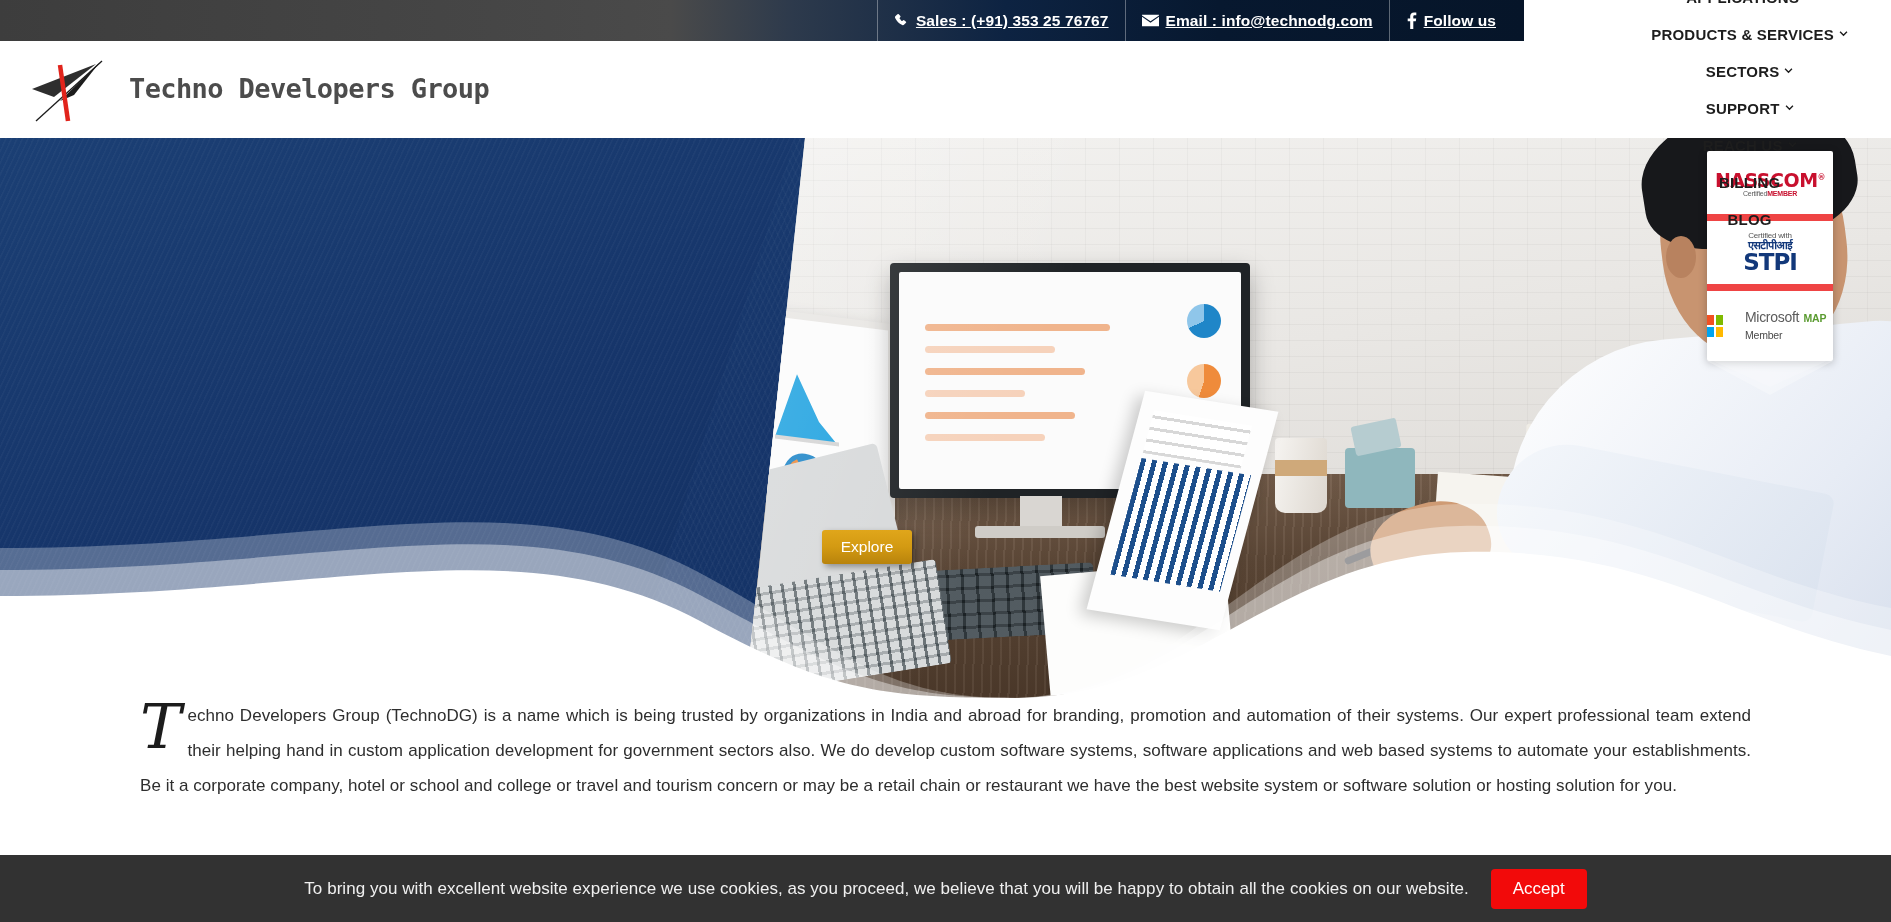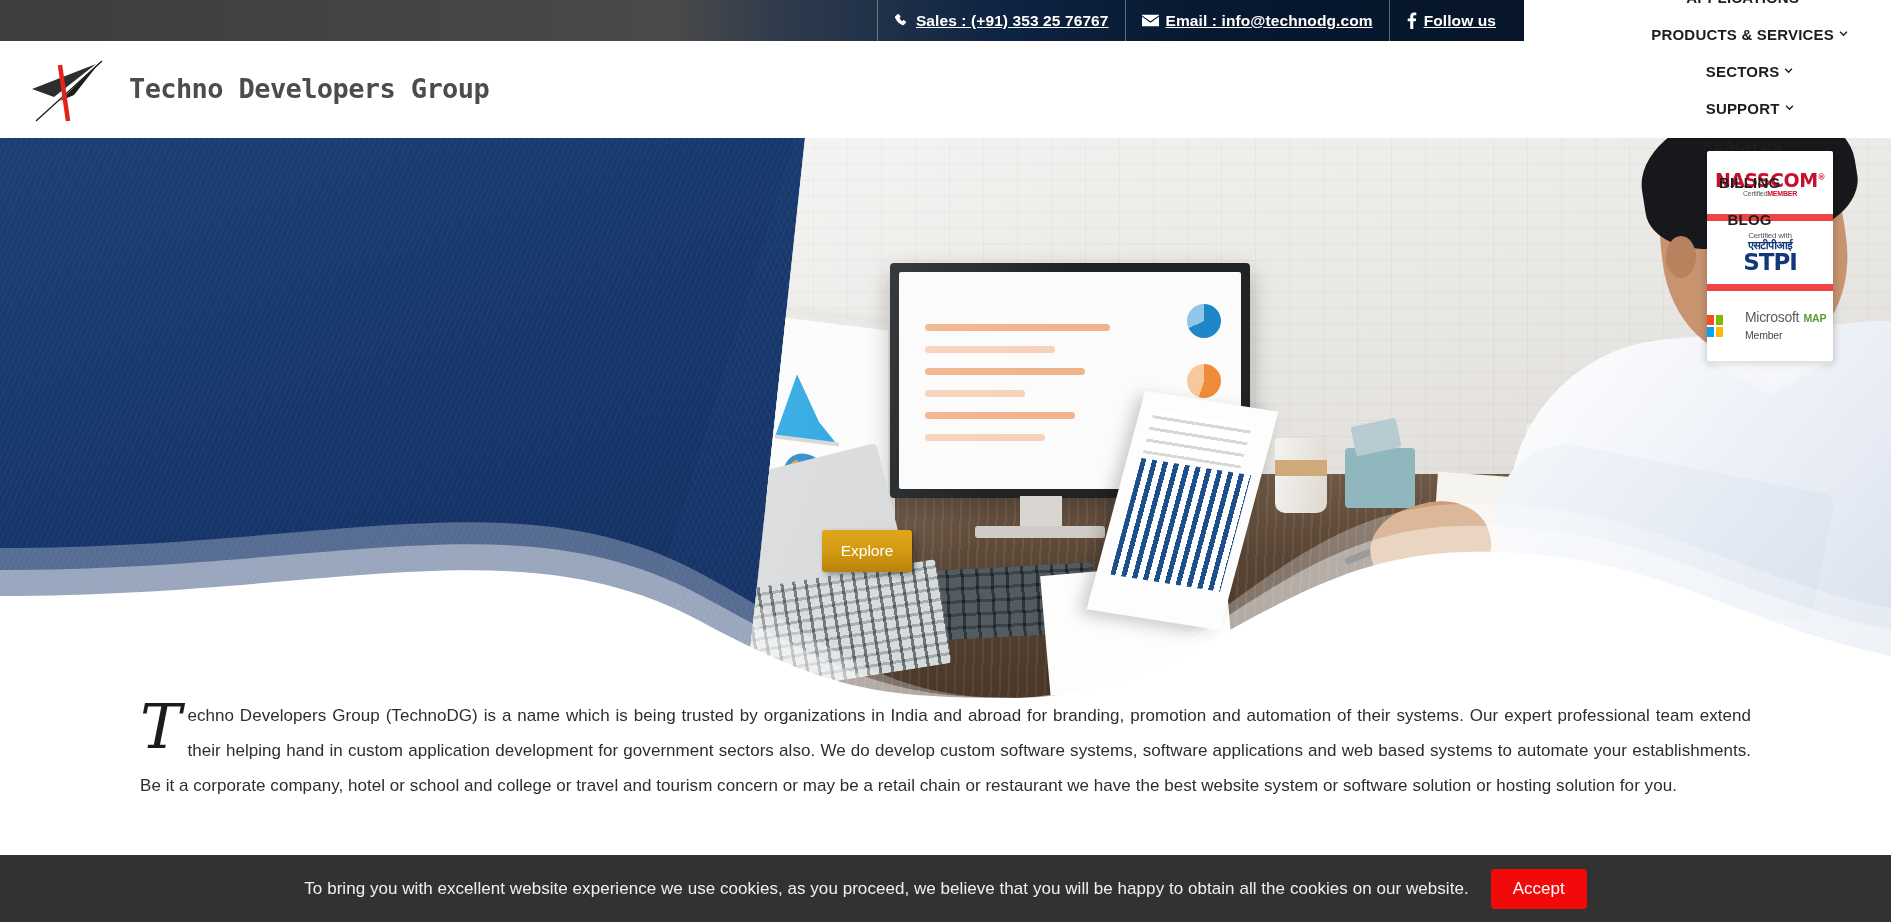--- a/index.html
+++ b/index.html
@@ -188,21 +188,21 @@
     white-space: nowrap;
   }
   .hero-sub {
     margin-top: 16px;
     font-size: 22.5px; color: #ffffff; font-weight: normal;
     letter-spacing: .1px; white-space: nowrap;
     text-shadow: 1px 1px 3px rgba(0,0,0,.30);
   }
   .explore-btn {
     position: absolute; left: 822px; top: 392px; z-index: 8;
-    width: 90px; height: 42px;
+    width: 90px; height: 34px;
     background: linear-gradient(180deg,#e0a61b 0%, #d39a12 50%, #b8830c 100%);
     border: none; border-radius: 3px;
     color: #ffffff; font-size: 15.5px; font-family: "Liberation Sans", sans-serif;
     cursor: pointer;
     box-shadow: 3px 3px 6px rgba(0,0,0,.35);
     display:flex; align-items:center; justify-content:center;
   }
 
   
   .badges {

